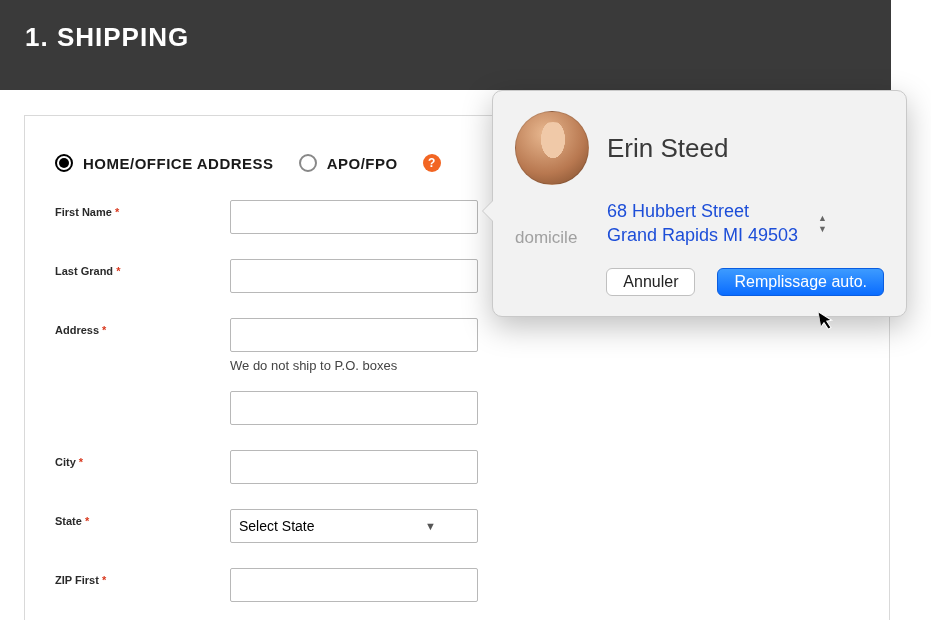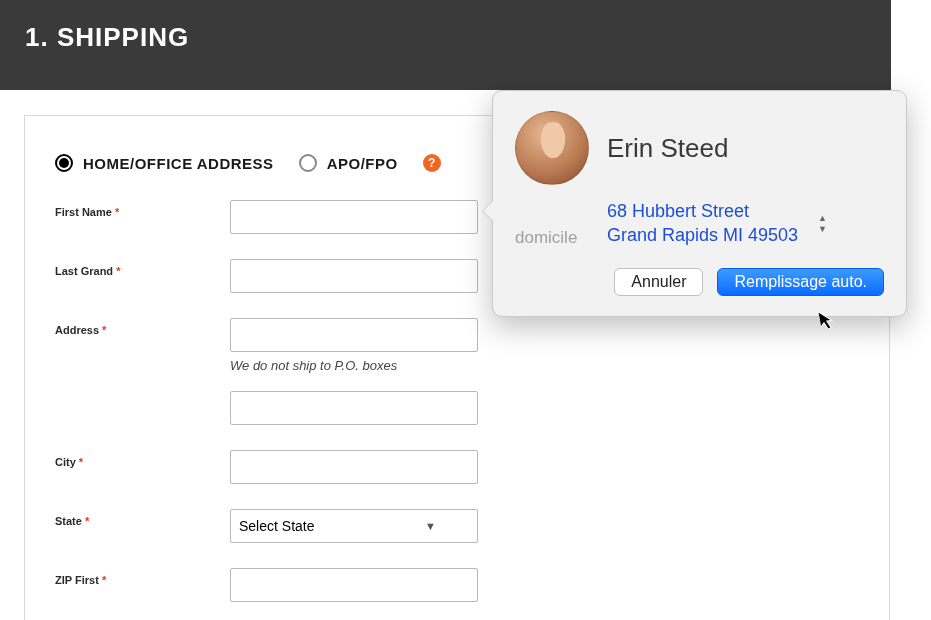--- a/index.html
+++ b/index.html
@@ -125,21 +125,20 @@
       top: 50%;
       transform: translateY(-50%);
       pointer-events: none;
       font-size: 11px;
       color: #555;
     }
     .hint-text {
       font-size: 13px;
       color: #444;
       margin-top: 6px;
-      font-style: italic;
     }
     .extra-input {
       margin-top: 18px;
     }
 
     
     .popover {
       position: absolute;
       top: 90px;
       left: 492px;
@@ -212,21 +211,21 @@
       display: flex;
       flex-direction: column;
       font-size: 9px;
       color: #666;
       gap: 1px;
       align-self: center;
     }
     .popover-buttons {
       display: flex;
       justify-content: flex-end;
-      gap: 14px;
+      gap: 22px;
     }
     .btn {
       font-size: 16px;
       padding: 4px 16px;
       border-radius: 6px;
       cursor: pointer;
     }
     .btn-cancel {
       background: #fff;
       border: 1px solid #c0c0c0;

